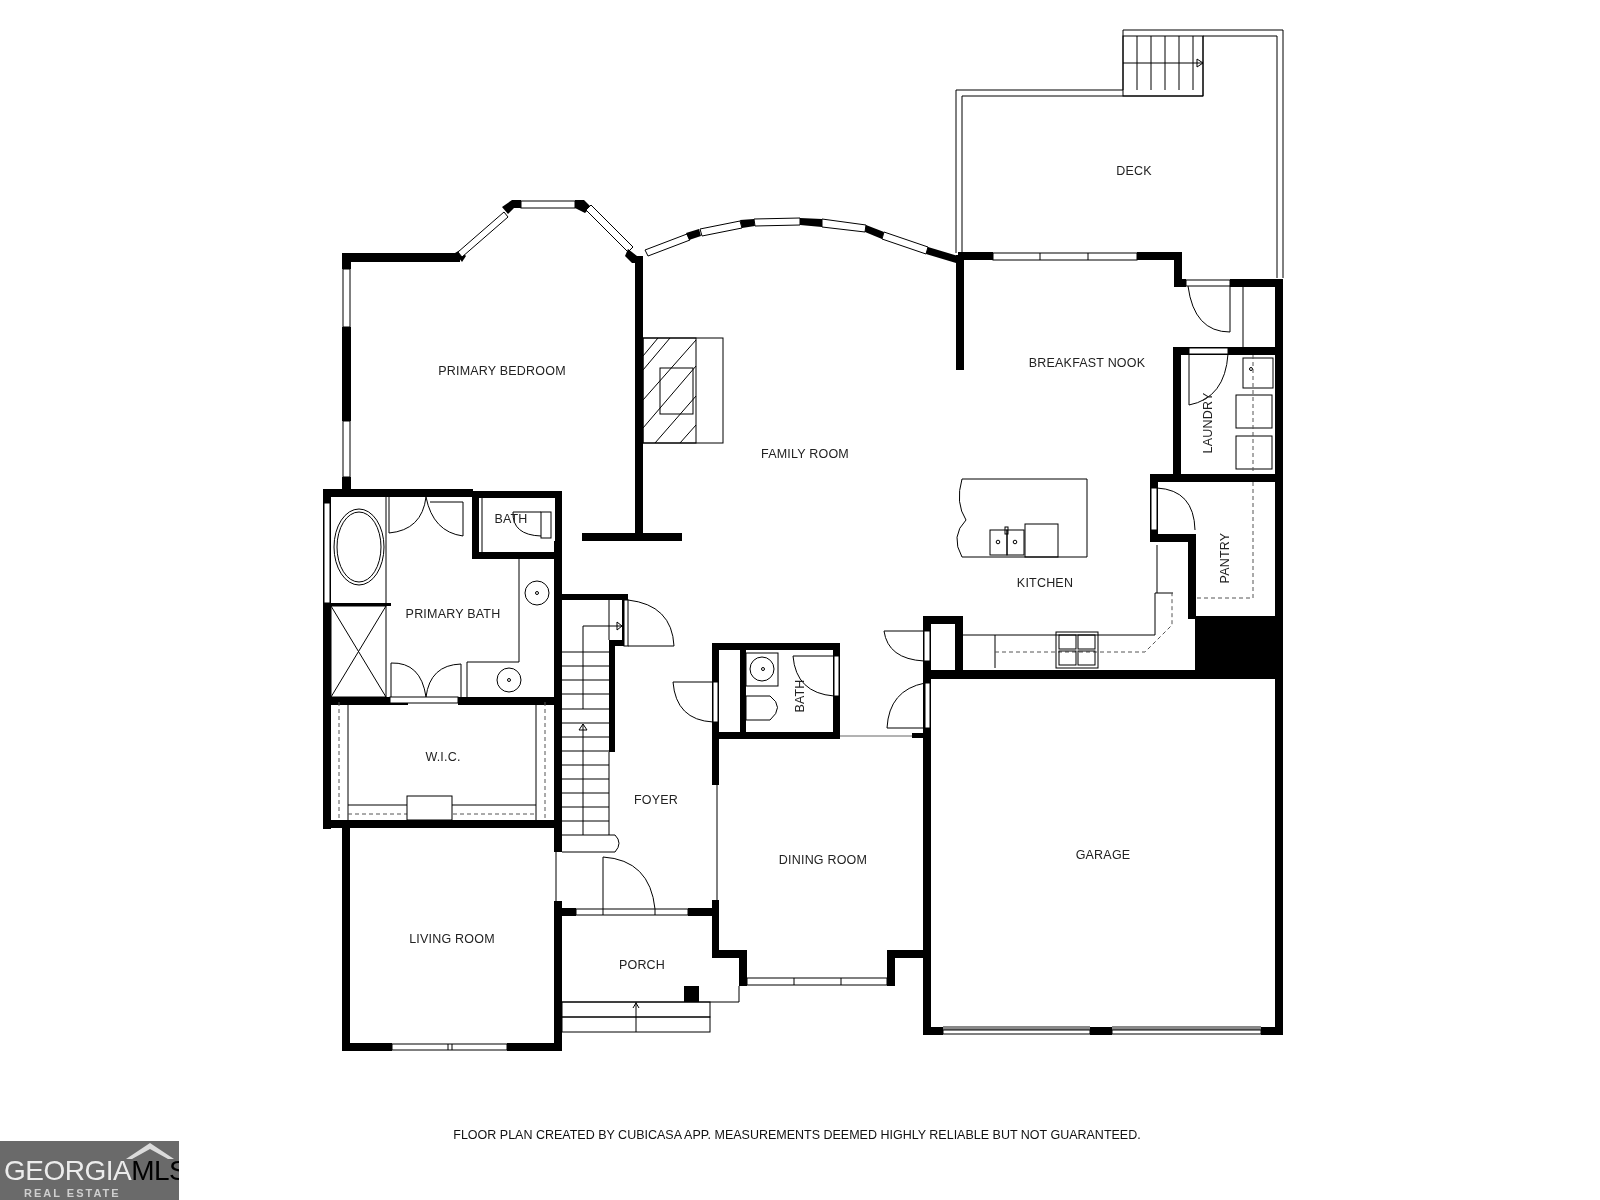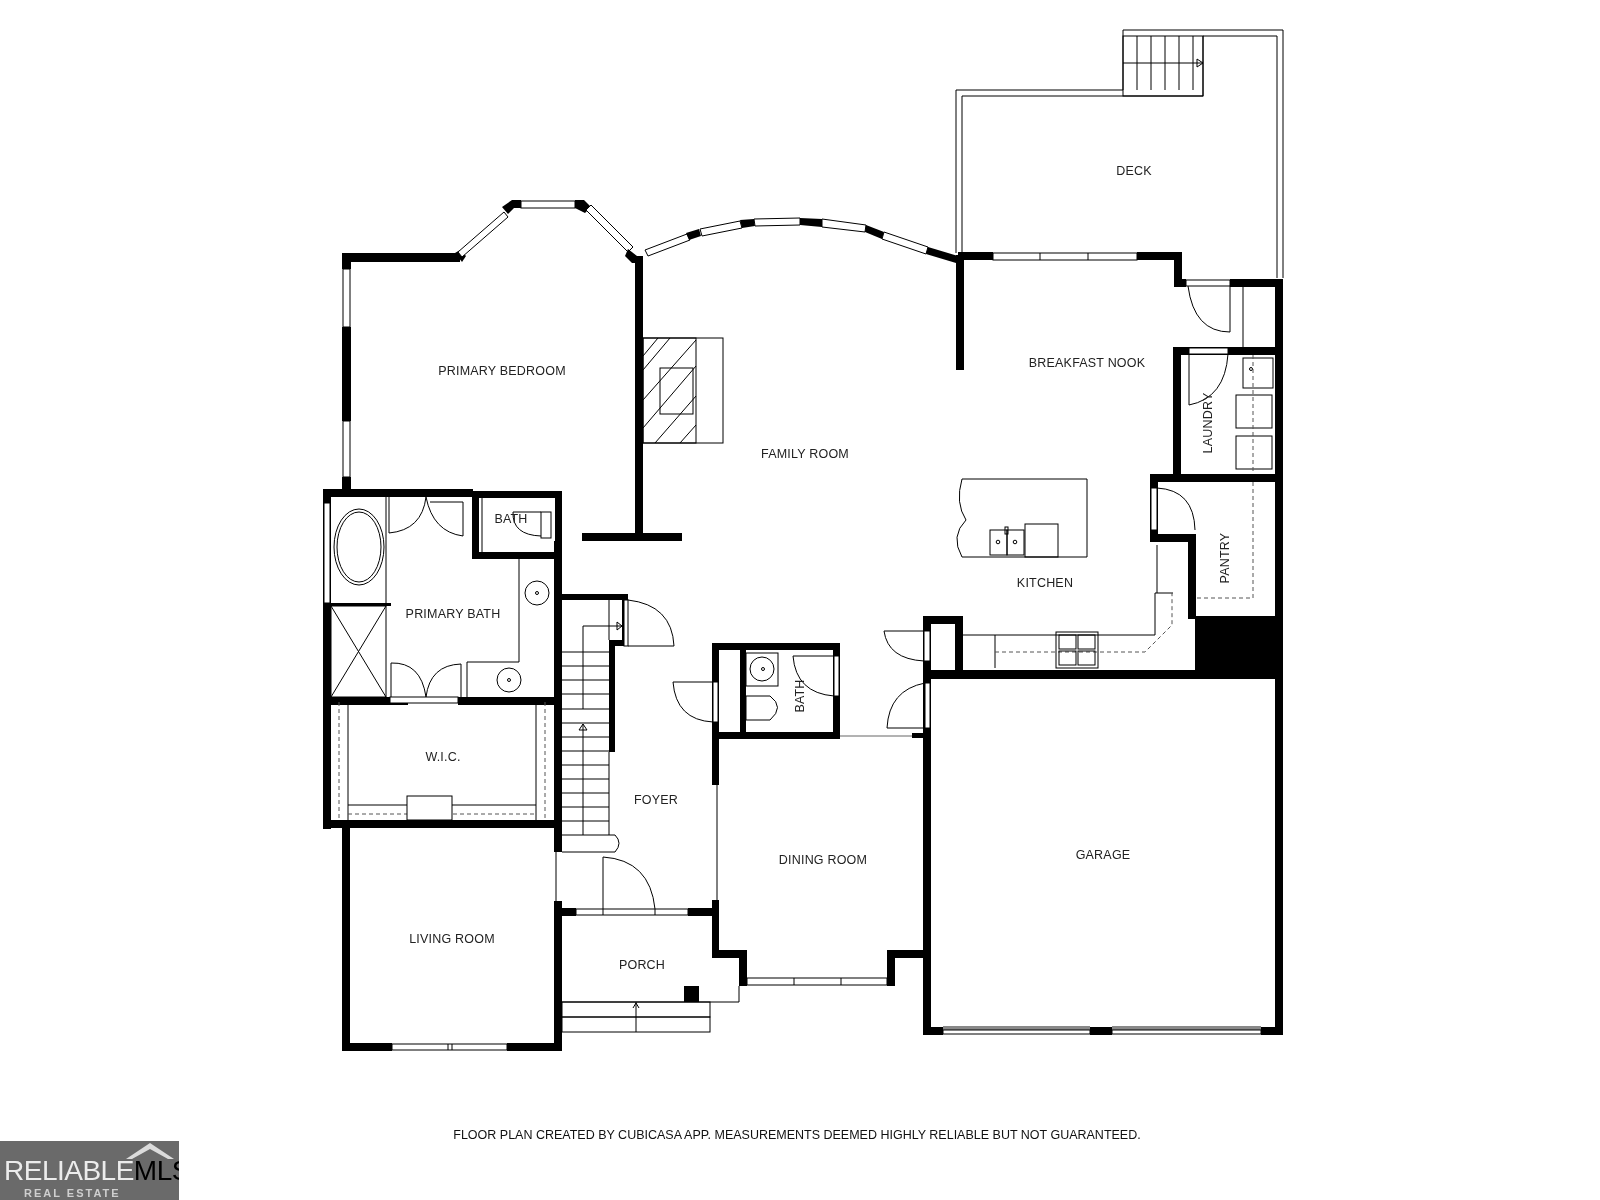--- a/index.html
+++ b/index.html
@@ -332,15 +332,15 @@
 </svg>
 
 <div class="footer">
   <span>FLOOR PLAN CREATED BY CUBICASA APP. MEASUREMENTS DEEMED HIGHLY RELIABLE BUT NOT GUARANTEED.</span>
 </div>
 
 <div class="logo">
   <svg class="logo-roof" viewBox="0 0 54 20">
     <polygon points="4,18 28,2 52,18 46,18 28,8 10,18" fill="#dcdcdc"></polygon>
   </svg>
-  <div class="logo-main"><span>RELIABLE</span><span class="mls">MLS</span></div>
+  <div class="logo-main"><span>GEORGIA</span><span class="mls">MLS</span></div>
   <div class="logo-sub">REAL ESTATE SERVICES</div>
 </div>
 
 </body></html>

